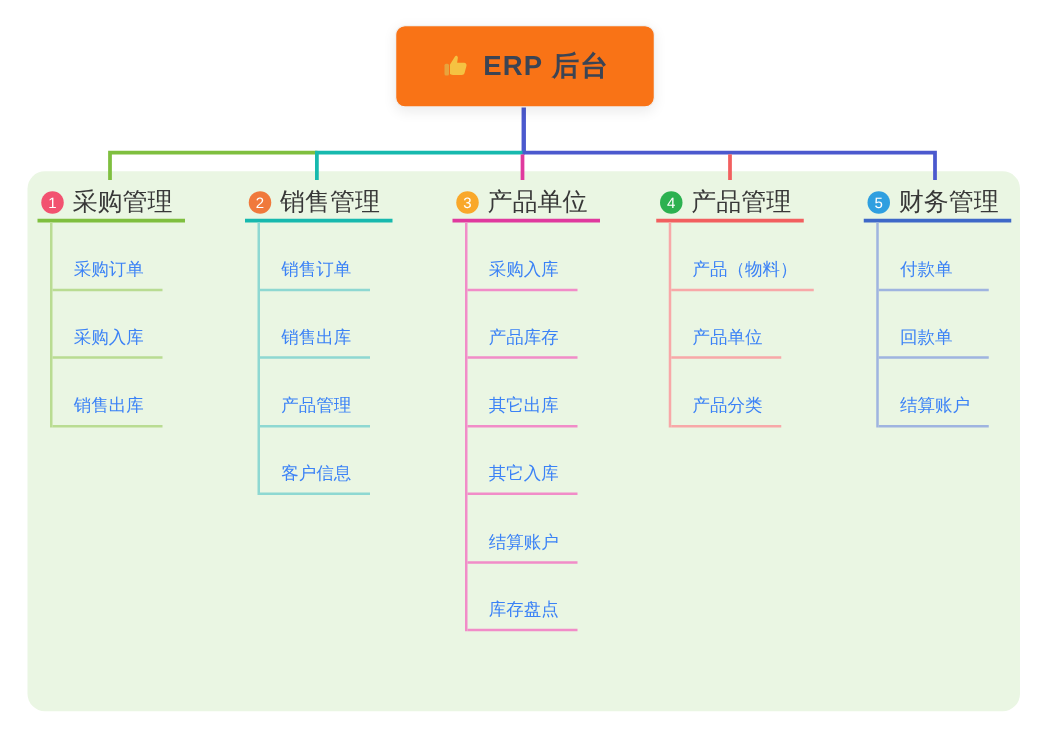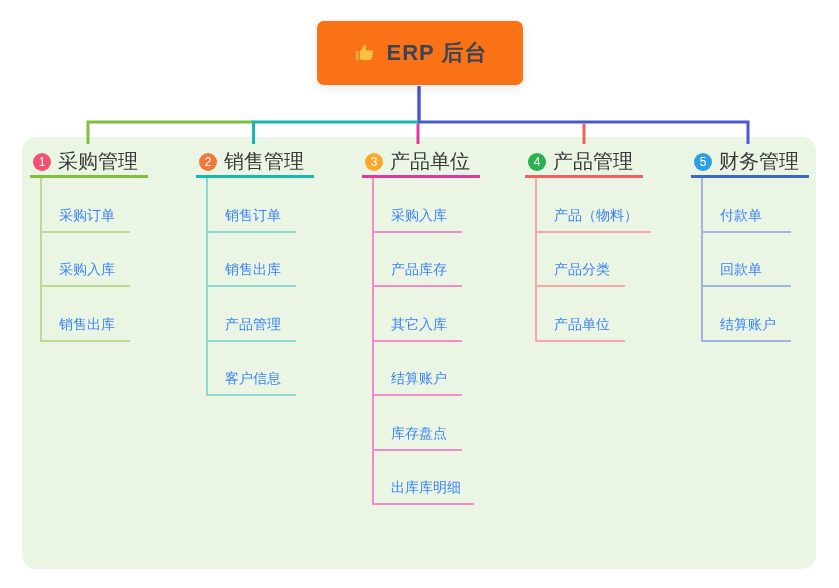--- a/index.html
+++ b/index.html
@@ -129,48 +129,48 @@
       <span class="hdr-label">产品单位</span>
     </div>
     <div class="items">
         <div class="item">
           <span class="item-label">采购入库</span>
         </div>
         <div class="item">
           <span class="item-label">产品库存</span>
         </div>
         <div class="item">
+          <span class="item-label">其它出库</span>
+        </div>
+        <div class="item">
           <span class="item-label">其它入库</span>
         </div>
         <div class="item">
           <span class="item-label">结算账户</span>
         </div>
         <div class="item">
           <span class="item-label">库存盘点</span>
-        </div>
-        <div class="item">
-          <span class="item-label">出库库明细</span>
         </div>
       </div>
   </div>
 
   <div class="col col-3" style="--main: #f25f5f; --light: #f8a8a8; --badge: #2cb150;">
     <div class="hdr">
       <span class="badge">4</span>
       <span class="hdr-label">产品管理</span>
     </div>
     <div class="items">
         <div class="item">
           <span class="item-label">产品（物料）</span>
         </div>
         <div class="item">
-          <span class="item-label">产品分类</span>
+          <span class="item-label">产品单位</span>
         </div>
         <div class="item">
-          <span class="item-label">产品单位</span>
+          <span class="item-label">产品分类</span>
         </div>
       </div>
   </div>
 
   <div class="col col-4" style="--main: #3e68c8; --light: #9fb4e0; --badge: #2f9fe0;">
     <div class="hdr">
       <span class="badge">5</span>
       <span class="hdr-label">财务管理</span>
     </div>
     <div class="items">

